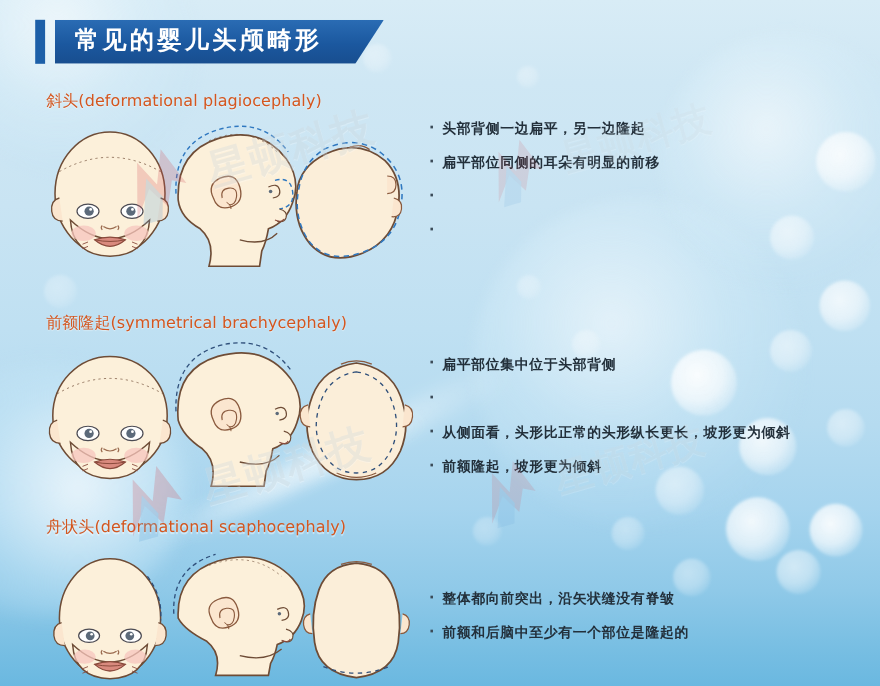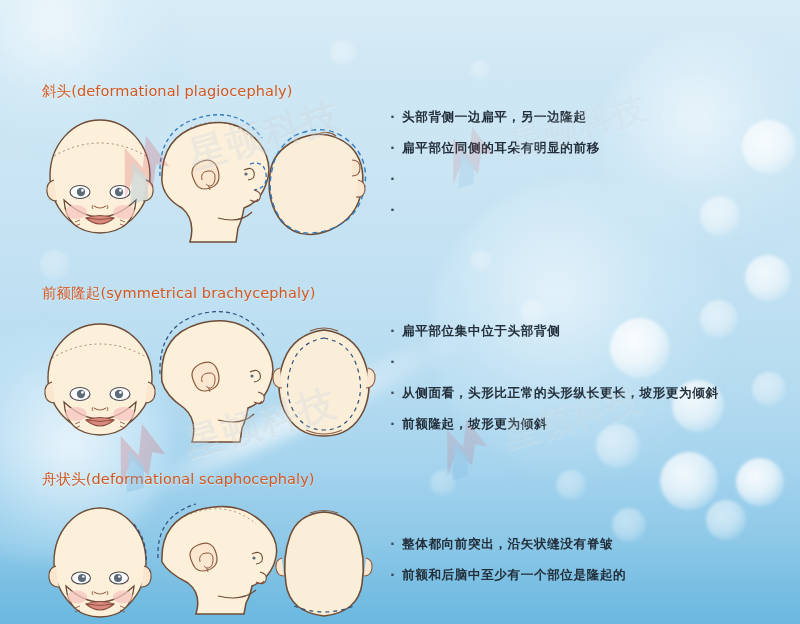--- a/index.html
+++ b/index.html
@@ -193,20 +193,26 @@
     <div class="bokeh" style="left:612px; top:508px; width:34px; height:34px; opacity:.45;"></div>
     <div class="bokeh" style="left:556px; top:470px; width:30px; height:30px; opacity:.4;"></div>
     <div class="bokeh" style="left:520px; top:300px; width:26px; height:26px; opacity:.35;"></div>
     <div class="bokeh" style="left:470px; top:250px; width:22px; height:22px; opacity:.3;"></div>
     <div class="bokeh" style="left:430px; top:470px; width:26px; height:26px; opacity:.3;"></div>
     <div class="bokeh" style="left:40px; top:250px; width:30px; height:30px; opacity:.3;"></div>
     <div class="bokeh" style="left:330px; top:40px; width:26px; height:26px; opacity:.35;"></div>
     <div class="bokeh" style="left:470px; top:60px; width:20px; height:20px; opacity:.3;"></div>
   </div>
 
+  <div id="banner-wrap">
+    <div id="banner-bar"></div>
+    <div id="banner-body">
+      <span id="banner-title">常见的婴儿头颅畸形</span>
+    </div>
+  </div>
 
   <div class="section" style="top:0;">
     <div class="sec-heading" style="top:82px;">斜头(deformational plagiocephaly)</div>
 
     <div class="fig" style="left:34px; top:108px;">
       <svg width="130" height="140" viewBox="0 0 130 140">
         <ellipse cx="66" cy="68" rx="50" ry="56" fill="#fcf0da" stroke="#6e4c36" stroke-width="1.4"></ellipse>
         <path d="M20 72 q-8 2 -7 12 q1 9 10 9" fill="#fbe6cf" stroke="#6e4c36" stroke-width="1.2"></path>
         <path d="M112 72 q8 2 7 12 q-1 9 -10 9" fill="#fbe6cf" stroke="#6e4c36" stroke-width="1.2"></path>
         <path d="M30 92 q36 34 72 0 q-2 32 -36 33 q-34 -1 -36 -33 z" fill="#fcf0da" stroke="#6e4c36" stroke-width="1.3"></path>

